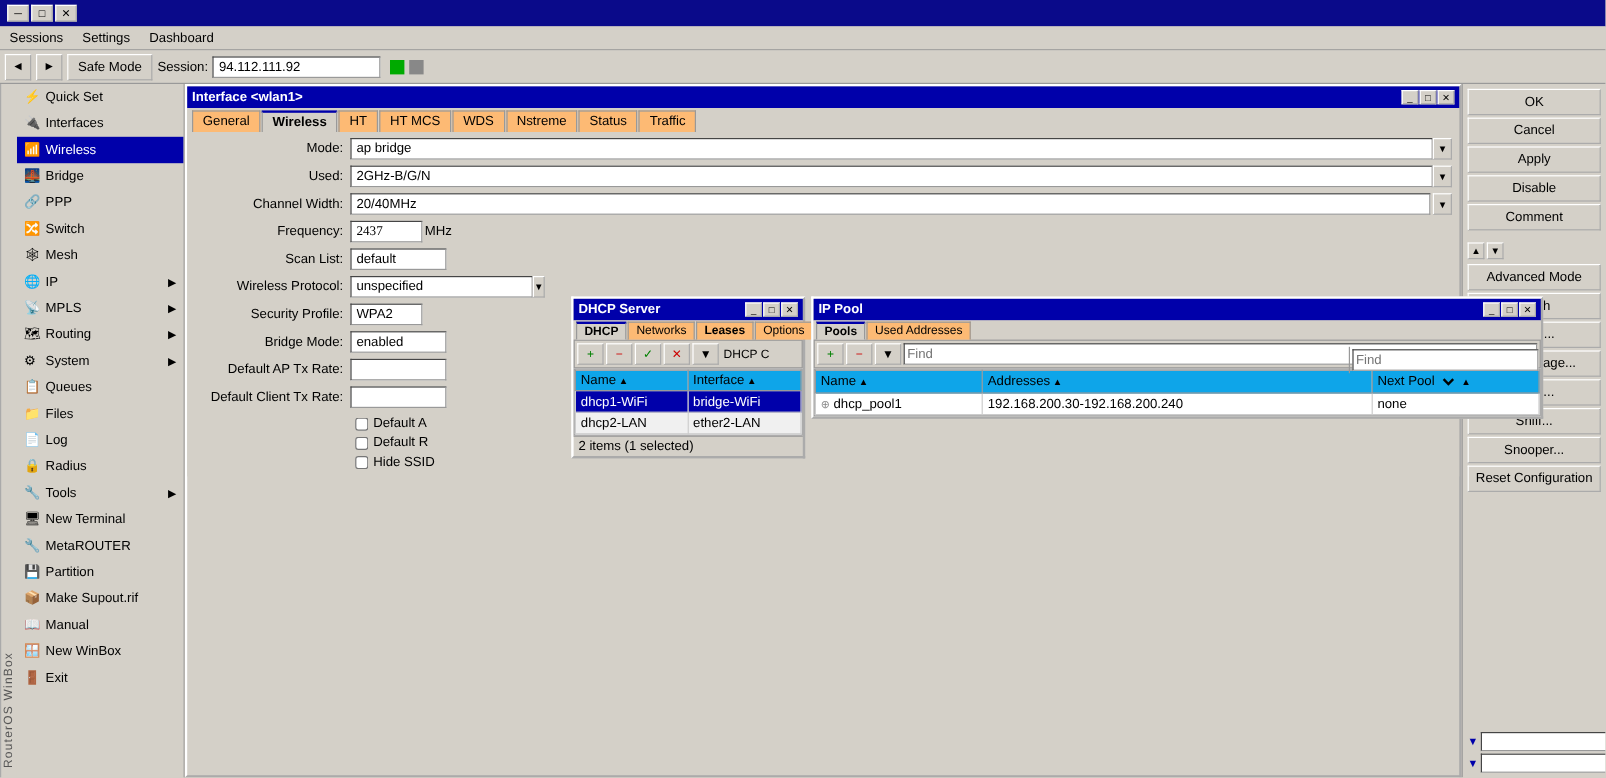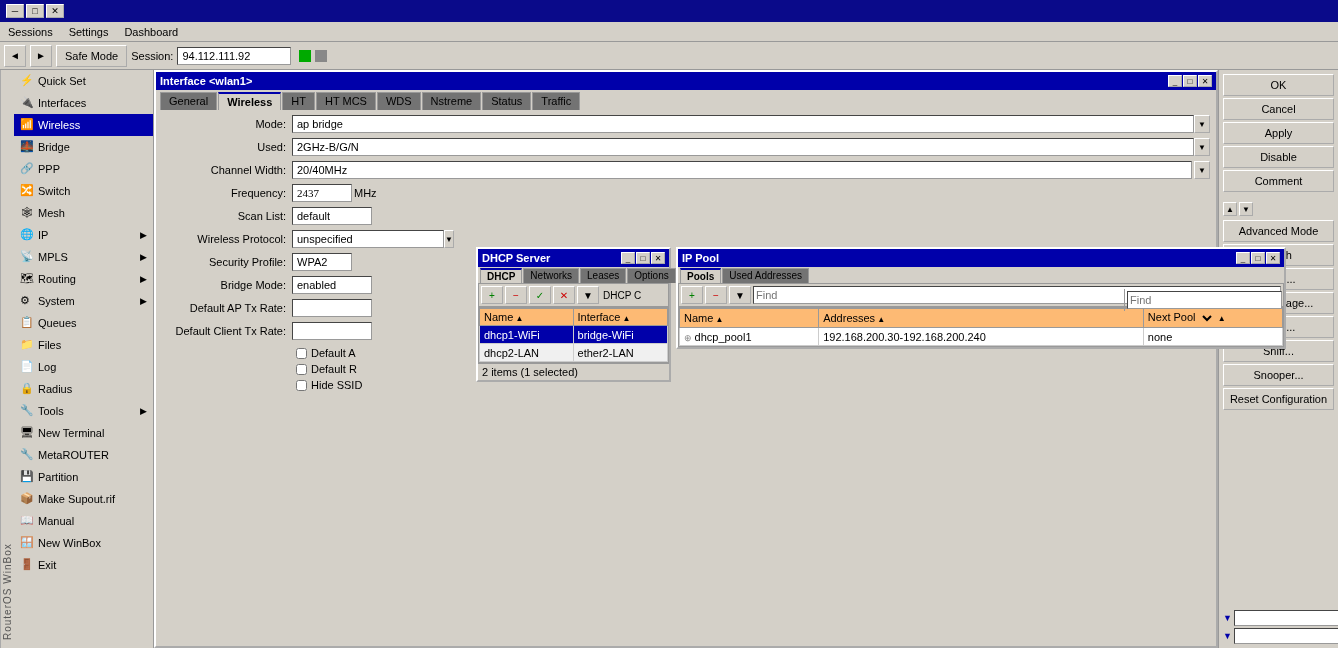--- a/index.html
+++ b/index.html
@@ -13,21 +13,21 @@
     .title-btn { width: 18px; height: 14px; background: #d4d0c8; border: 1px outset #fff; cursor: pointer; font-size: 9px; display: flex; align-items: center; justify-content: center; color: #000; }
 
     
     .menu-bar { background: #d4d0c8; height: 20px; display: flex; align-items: center; border-bottom: 1px solid #999; }
     .menu-item { padding: 2px 8px; cursor: pointer; font-size: 11px; }
 
     
     .toolbar { background: #d4d0c8; height: 28px; display: flex; align-items: center; padding: 2px 4px; gap: 4px; border-bottom: 1px solid #999; }
     .toolbar-btn { padding: 2px 8px; background: #d4d0c8; border: 1px outset #fff; cursor: pointer; font-size: 11px; height: 22px; }
     .session-field { display: flex; align-items: center; gap: 4px; }
-    .session-input { height: 18px; border: 1px inset #999; background: white; padding: 0 4px; font-size: 11px; width: 114px; }
+    .session-input { height: 18px; border: 1px inset #999; background: white; padding: 0 4px; font-size: 11px; width: 140px; }
     .green-indicator { width: 12px; height: 12px; background: #00aa00; margin-left: 4px; }
     .gray-indicator { width: 12px; height: 12px; background: #888; }
     .nav-btn { width: 22px; height: 22px; background: #d4d0c8; border: 1px outset #fff; cursor: pointer; display: flex; align-items: center; justify-content: center; font-size: 10px; }
 
     
     .main-layout { display: flex; height: calc(648px - 70px); }
 
     
     .sidebar { width: 140px; background: #d4d0c8; border-right: 1px solid #999; overflow-y: auto; flex-shrink: 0; }
     .sidebar-item { display: flex; align-items: center; padding: 2px 6px; cursor: pointer; height: 22px; gap: 4px; }
@@ -37,41 +37,41 @@
     .sidebar-arrow { margin-left: auto; font-size: 9px; }
 
     
     .content-area { flex: 1; background: #d4d0c8; overflow: hidden; position: relative; }
     .window-title { background: #0000aa; color: white; height: 18px; display: flex; align-items: center; justify-content: space-between; padding: 0 4px; font-size: 11px; font-weight: bold; }
     .window-title-btns { display: flex; gap: 1px; }
     .win-btn { width: 14px; height: 12px; background: #d4d0c8; border: 1px outset #fff; cursor: pointer; font-size: 8px; display: flex; align-items: center; justify-content: center; }
 
     
     .tab-bar { display: flex; background: #d4d0c8; padding: 2px 4px 0; gap: 1px; }
-    .tab { padding: 2px 8px; background: #737373; border: 1px solid #999; border-bottom: none; cursor: pointer; font-size: 11px; }
+    .tab { padding: 2px 8px; background: #fdba74; border: 1px solid #999; border-bottom: none; cursor: pointer; font-size: 11px; }
     .tab.active { background: #d4d0c8; border-top: 2px solid #0000aa; font-weight: bold; position: relative; z-index: 1; }
 
     
     .form-row { display: flex; align-items: center; margin-bottom: 3px; min-height: 20px; }
     .form-label { width: 130px; text-align: right; padding-right: 6px; font-size: 11px; color: #000; flex-shrink: 0; }
     .form-input { height: 18px; border: 1px inset #999; background: white; padding: 0 4px; font-size: 11px; flex: 1; max-width: 200px; }
     .form-select-wrapper { display: flex; flex: 1; max-width: 950px; position: relative; }
     .form-select-input { height: 18px; border: 1px inset #999; background: white; padding: 0 4px; font-size: 11px; flex: 1; }
     .form-select-btn { width: 16px; height: 18px; background: #d4d0c8; border: 1px outset #fff; display: flex; align-items: center; justify-content: center; font-size: 8px; cursor: pointer; }
 
     
     .checkbox-row { display: flex; align-items: center; gap: 4px; padding: 2px 0; }
     .checkbox-row input { width: 11px; height: 11px; }
 
     
     .icon-btn { width: 22px; height: 18px; background: #d4d0c8; border: 1px outset #fff; cursor: pointer; display: flex; align-items: center; justify-content: center; font-size: 10px; }
 
     
     .data-table { width: 100%; border-collapse: collapse; font-size: 11px; }
-    .data-table th { background: #fdba74; border: 1px solid #999; padding: 2px 4px; text-align: left; font-weight: normal; cursor: pointer; }
+    .data-table th { background: #0ea5e9; border: 1px solid #999; padding: 2px 4px; text-align: left; font-weight: normal; cursor: pointer; }
     .data-table th:after { content: ' ▲'; font-size: 8px; }
     .data-table td { border: 1px solid #ccc; padding: 1px 4px; height: 18px; }
     .data-table tr:nth-child(even) { background: #f0f0f0; }
     .data-table tr.selected { background: #0000aa; color: white; }
 
     
     .status-bar { padding: 2px 4px; font-size: 11px; color: #000; border-top: 1px solid #999; }
     .right-btn { height: 22px; background: #d4d0c8; border: 1px outset #fff; cursor: pointer; font-size: 11px; text-align: center; display: flex; align-items: center; justify-content: center; }
     .right-btn-wide { width: 100%; }
     .scroll-arrow { width: 14px; height: 14px; background: #d4d0c8; border: 1px outset #fff; cursor: pointer; display: flex; align-items: center; justify-content: center; font-size: 8px; }
@@ -325,21 +325,21 @@
           <span>DHCP Server</span>
           <div class="window-title-btns">
             <button class="win-btn">_</button>
             <button class="win-btn">□</button>
             <button class="win-btn">✕</button>
           </div>
         </div>
         <div class="tab-bar" style="padding: 1px 2px 0;">
           <div class="tab active" style="font-size: 10px; padding: 1px 6px;">DHCP</div>
           <div class="tab" style="font-size: 10px; padding: 1px 6px;">Networks</div>
-          <div class="tab" style="font-size: 10px; padding: 1px 6px;">Leases</div>
+          <div class="tab" style="font-size: 10px; padding: 1px 6px; font-weight: bold;">Leases</div>
           <div class="tab" style="font-size: 10px; padding: 1px 6px;">Options</div>
         </div>
 
         <div style="display: flex; gap: 2px; padding: 2px; align-items: center; border: 1px solid #999;">
           <button class="icon-btn" style="color: #008000;">+</button>
           <button class="icon-btn" style="color: #cc0000;">−</button>
           <button class="icon-btn" style="color: #008000;">✓</button>
           <button class="icon-btn" style="color: #cc0000;">✕</button>
           <button class="icon-btn">▼</button>
           <span style="font-size: 10px; margin-left: 2px;">DHCP C</span>

